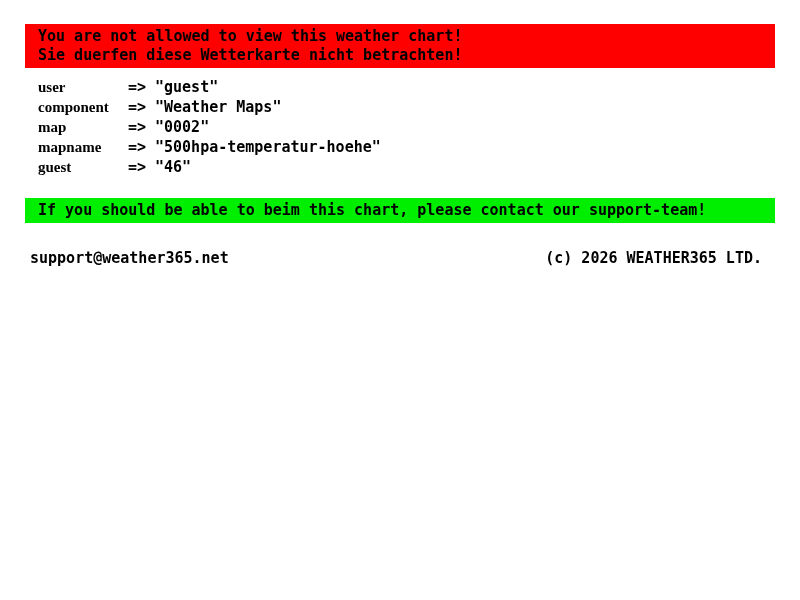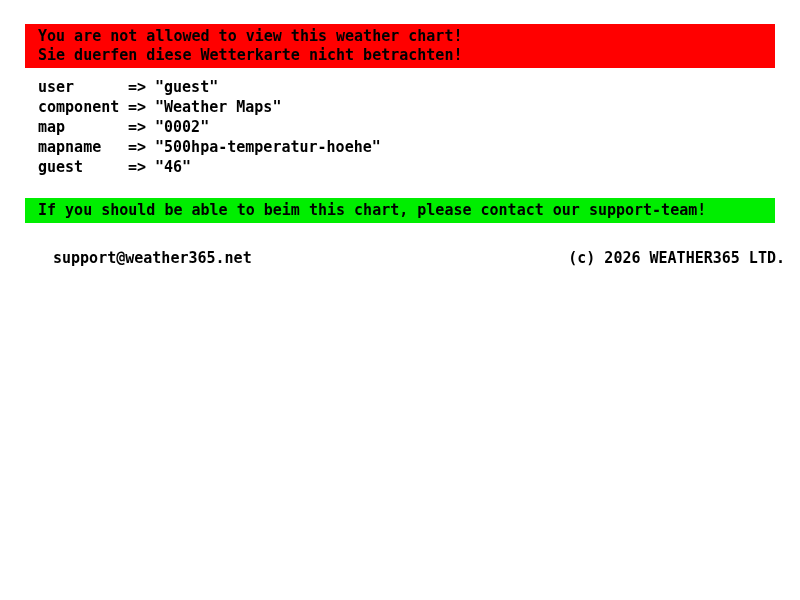--- a/index.html
+++ b/index.html
@@ -37,28 +37,29 @@
   .kv {
     position: absolute;
     left: 38px;
     top: 77px;
     line-height: 20px;
     white-space: nowrap;
   }
   .kv-key {
     display: inline-block;
     width: 90px;
+    font-family: Liberation Serif, serif;
   }
   .kv-arrow {
     display: inline-block;
     width: 27px;
   }
   .footer {
     position: absolute;
-    left: 40px;
+    left: 17px;
     top: 248px;
     width: 750px;
     box-sizing: border-box;
     padding-left: 13px;
     padding-right: 5px;
     display: flex;
     justify-content: space-between;
     line-height: 20px;
     white-space: nowrap;
     gap: 42px;

